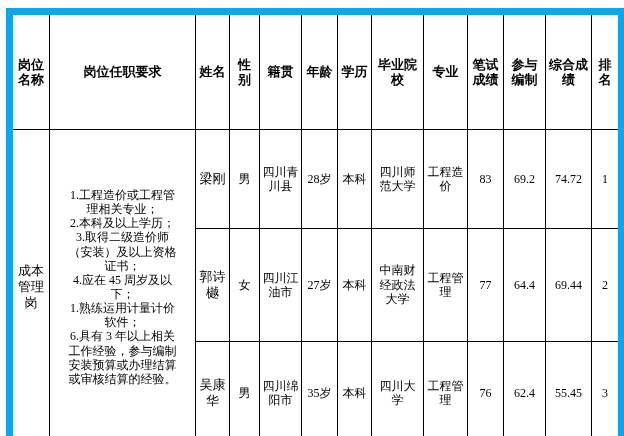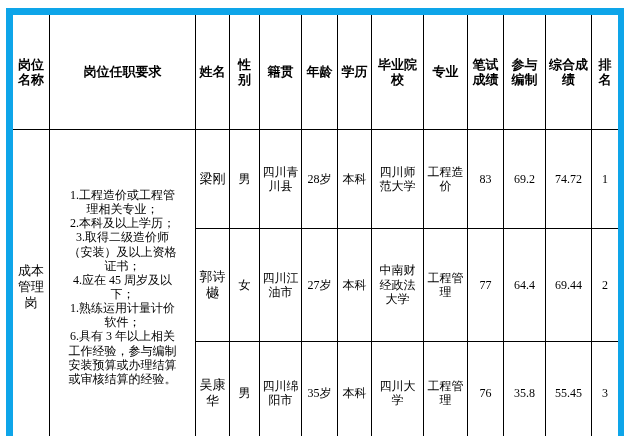--- a/index.html
+++ b/index.html
@@ -250,21 +250,21 @@
       <td>
         <span class="stack" style="white-space: normal; word-break: break-all;">四川大学</span>
       </td>
       <td>
         <span class="stack" style="white-space: normal; word-break: break-all;">工程管理</span>
       </td>
       <td class="num">
         <span>76</span>
       </td>
       <td class="num">
-        <span>35.8</span>
+        <span>62.4</span>
       </td>
       <td class="num">
         <span>55.45</span>
       </td>
       <td class="num">
         <span>3</span>
       </td>
     </tr>
   </tbody>
     </table>

